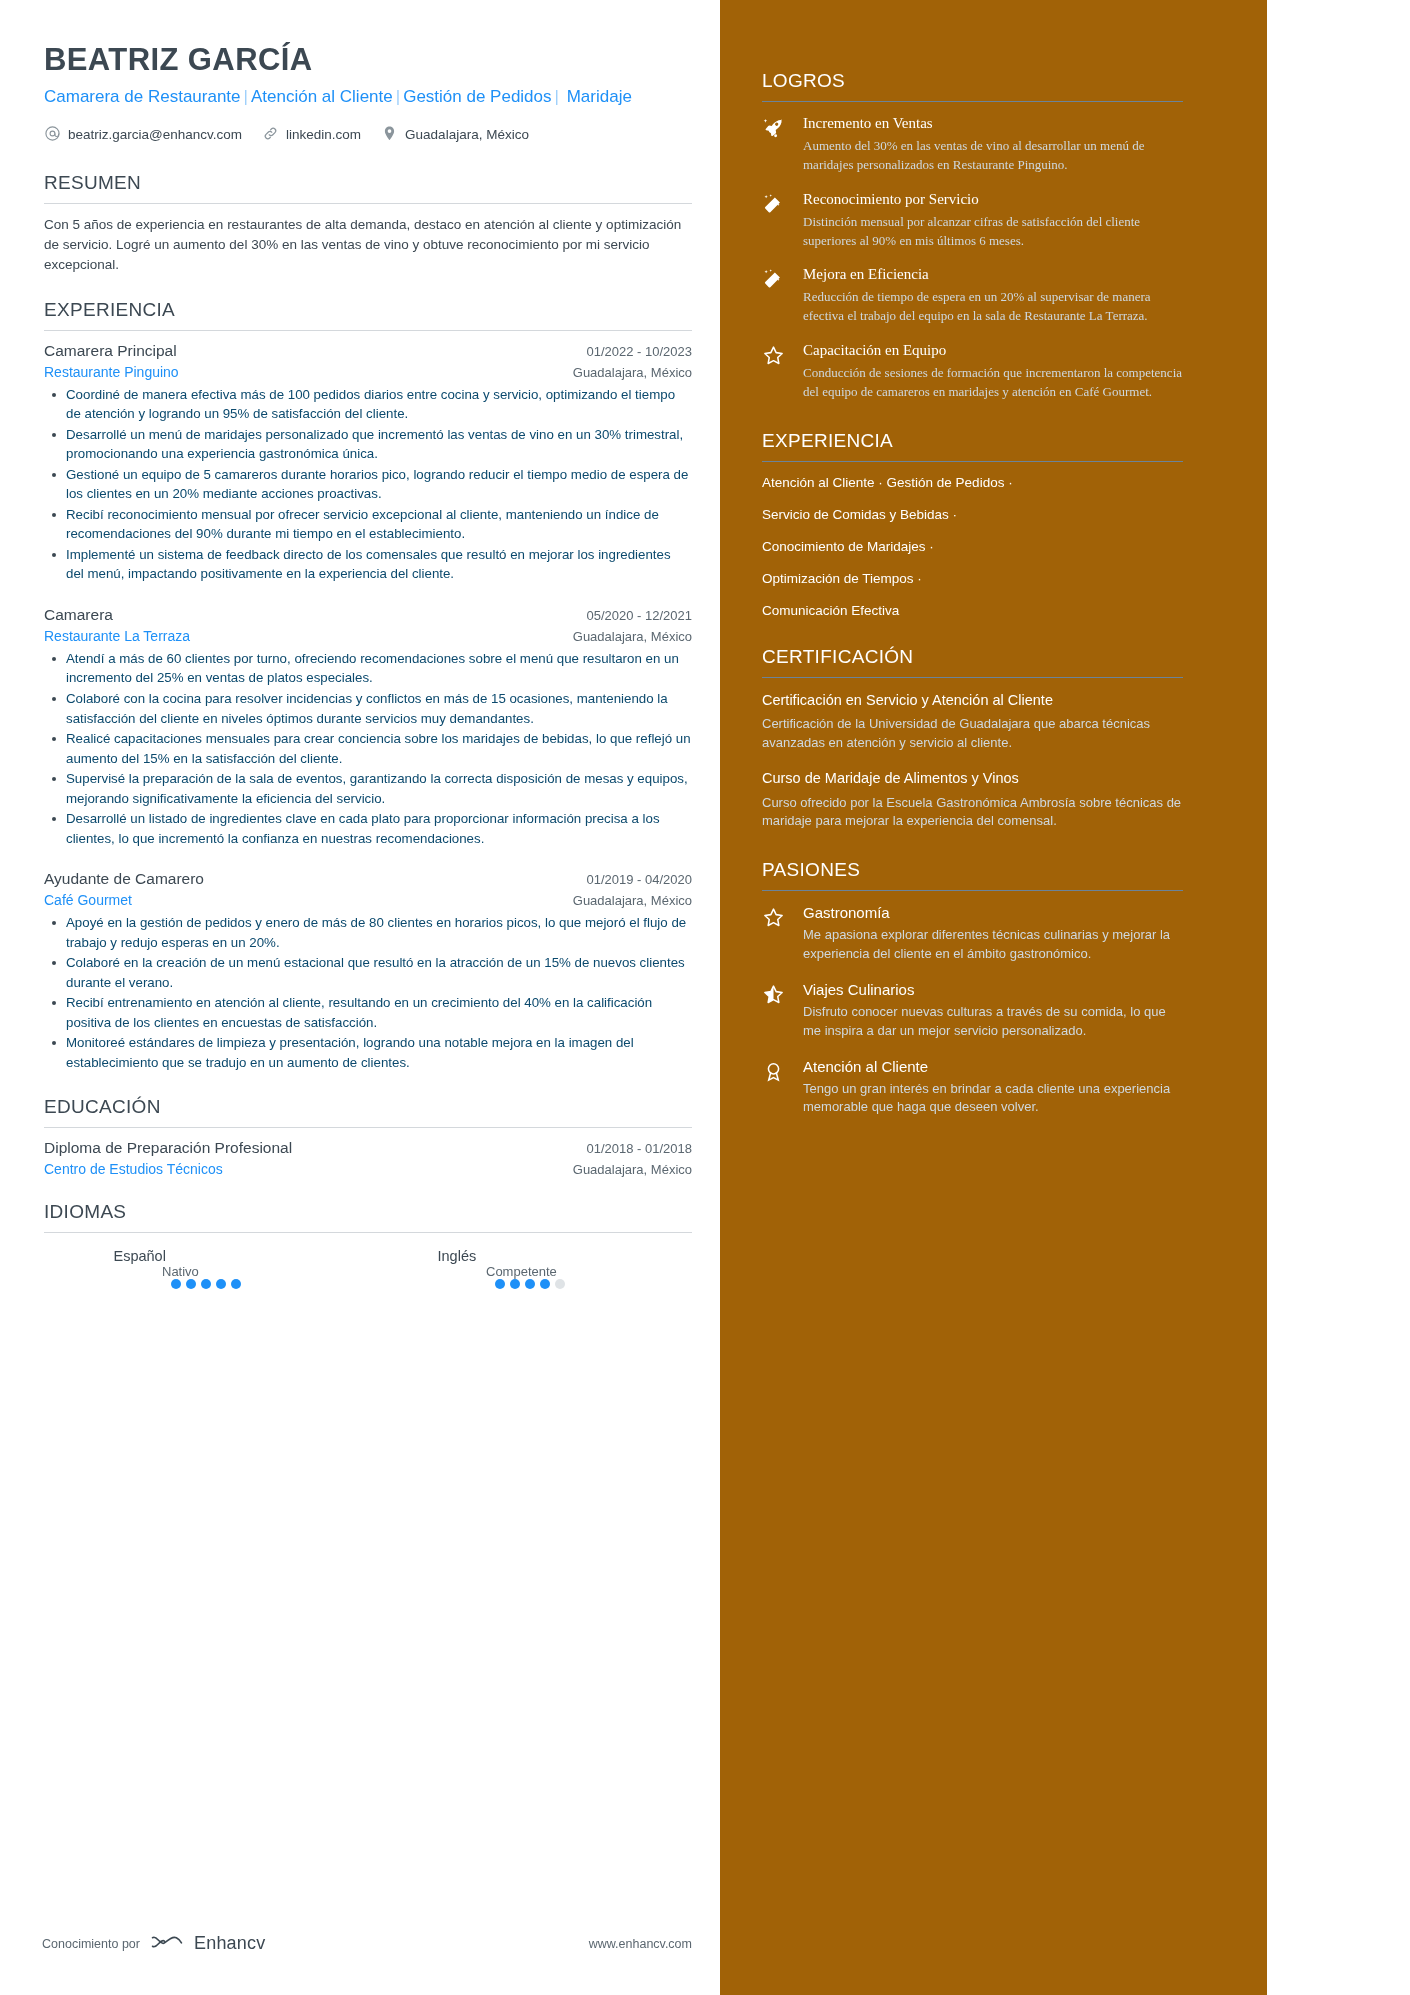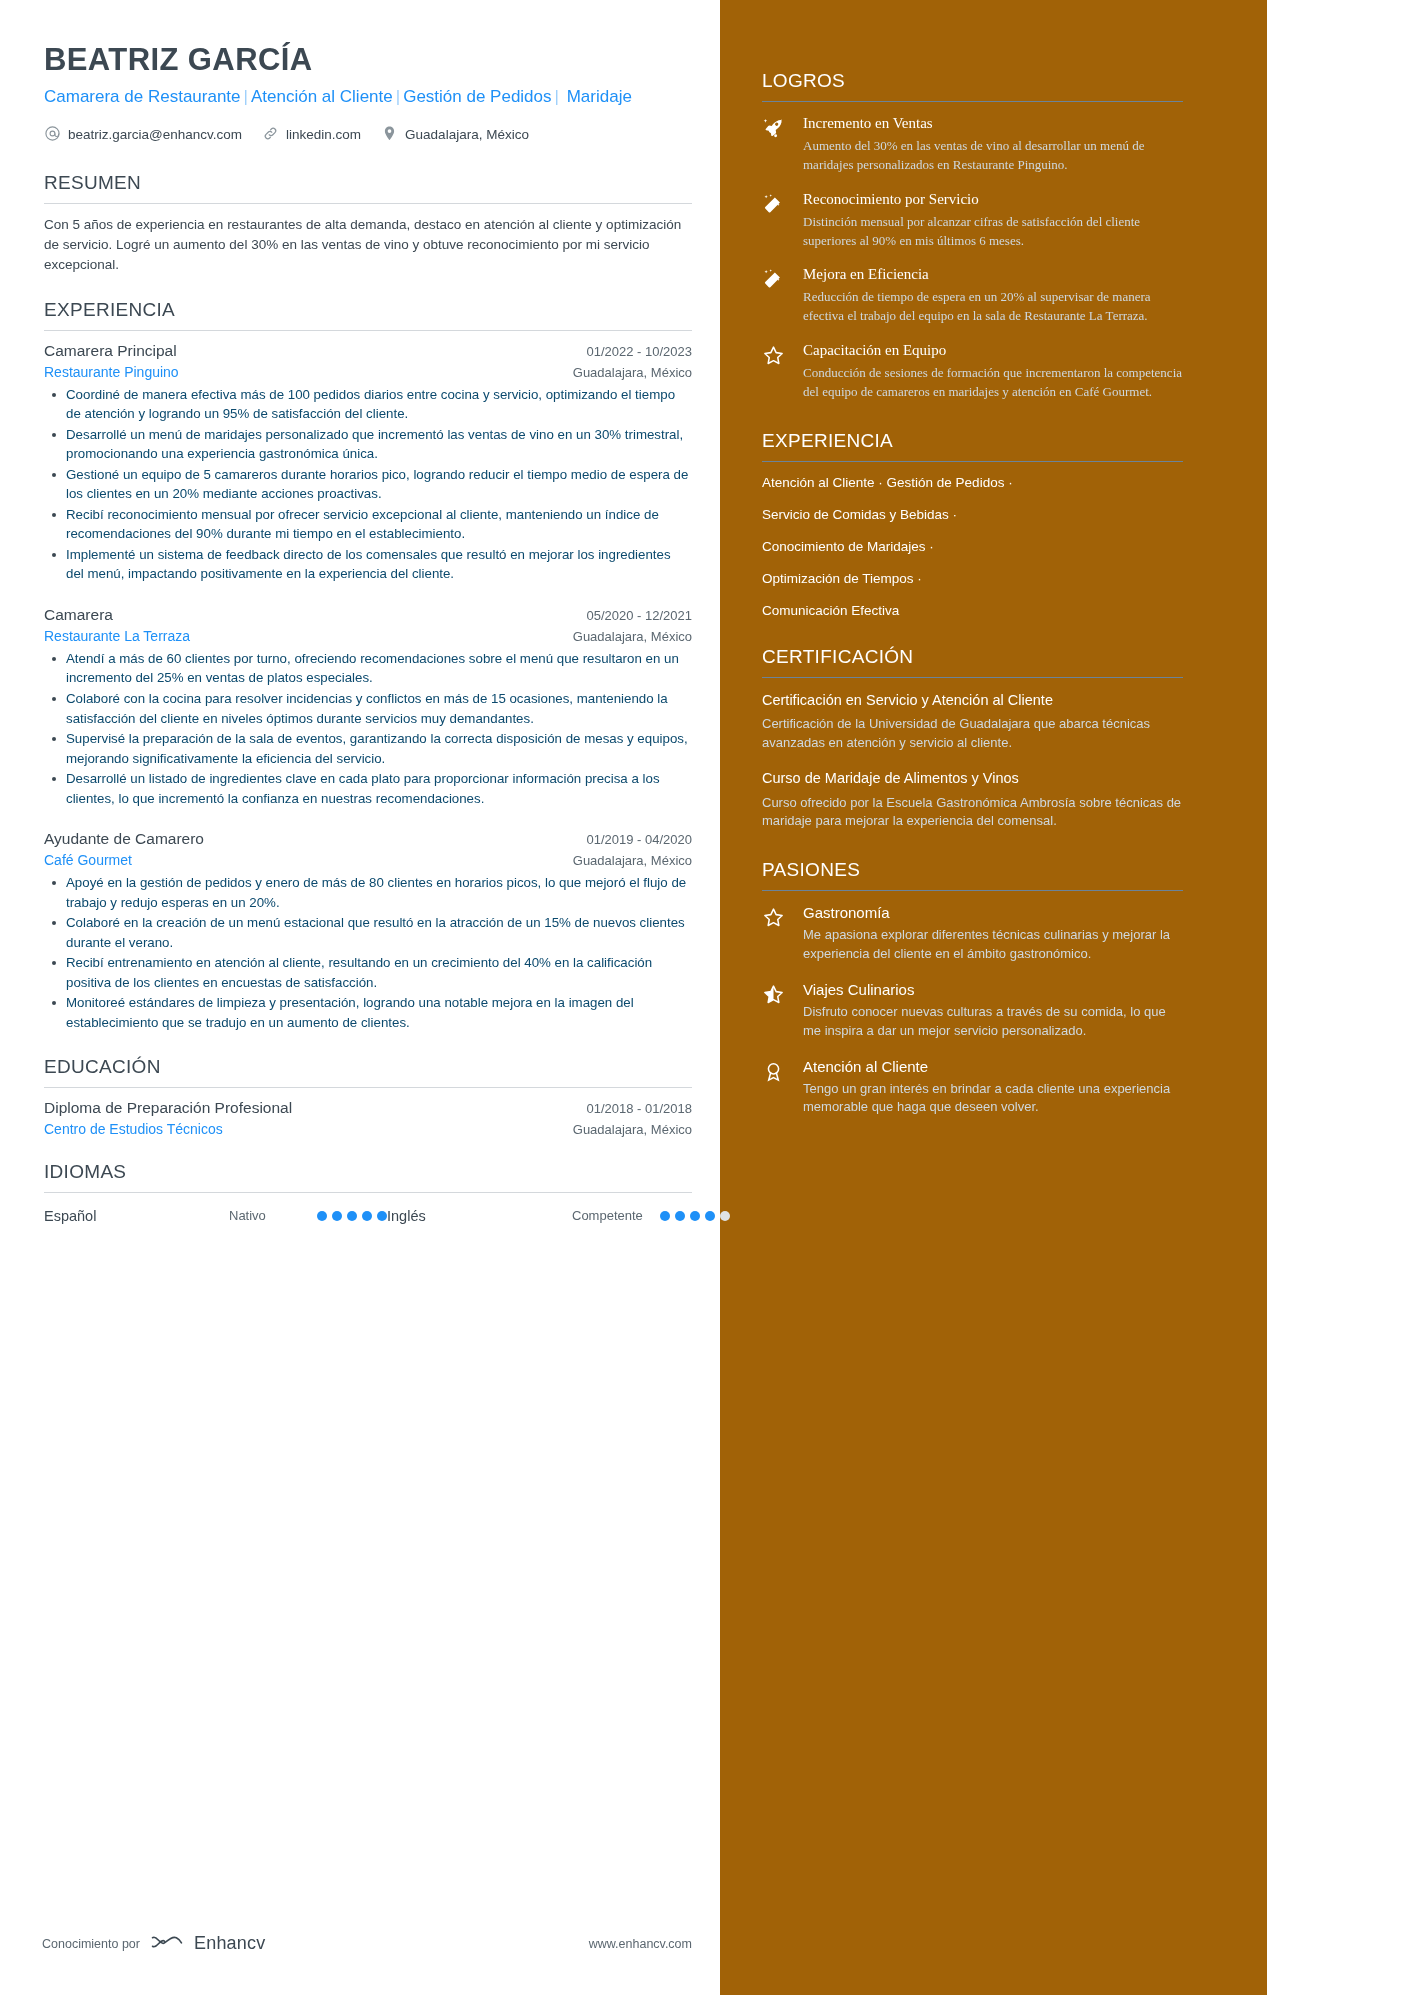--- a/index.html
+++ b/index.html
@@ -98,21 +98,21 @@
 
   .edu-block { margin-bottom: 6px; }
 
   .lang-row {
     display: flex;
     align-items: center;
     font-size: 14px;
     color: #3c4852;
     padding-top: 4px;
   }
-  .lang-cell { display: flex; width: 345px; }
+  .lang-cell { display: flex; align-items: center; width: 345px; flex-direction: column; }
   .lang-name { width: 185px; font-size: 14.5px; }
   .lang-level { font-size: 13px; color: #5b6770; width: 88px; }
   .dots { display: flex; gap: 5px; align-items: center; }
   .dot { width: 10px; height: 10px; border-radius: 50%; background: #1e90f7; }
   .dot.off { background: #dfe3e6; }
 
   
   .footer {
     position: absolute;
     left: 42px; right: 28px;
@@ -241,20 +241,21 @@
         <div class="job-title">Camarera</div>
         <div class="job-date">05/2020 - 12/2021</div>
       </div>
       <div class="job-sub">
         <div class="job-company">Restaurante La Terraza</div>
         <div class="job-loc">Guadalajara, México</div>
       </div>
       <ul class="bullets">
         <li>Atendí a más de 60 clientes por turno, ofreciendo recomendaciones sobre el menú que resultaron en un incremento del 25% en ventas de platos especiales.</li>
         <li>Colaboré con la cocina para resolver incidencias y conflictos en más de 15 ocasiones, manteniendo la satisfacción del cliente en niveles óptimos durante servicios muy demandantes.</li>
+        <li>Realicé capacitaciones mensuales para crear conciencia sobre los maridajes de bebidas, lo que reflejó un aumento del 15% en la satisfacción del cliente.</li>
         <li>Supervisé la preparación de la sala de eventos, garantizando la correcta disposición de mesas y equipos, mejorando significativamente la eficiencia del servicio.</li>
         <li>Desarrollé un listado de ingredientes clave en cada plato para proporcionar información precisa a los clientes, lo que incrementó la confianza en nuestras recomendaciones.</li>
       </ul>
     </div>
 
     <div class="job">
       <div class="job-head">
         <div class="job-title">Ayudante de Camarero</div>
         <div class="job-date">01/2019 - 04/2020</div>
       </div>

